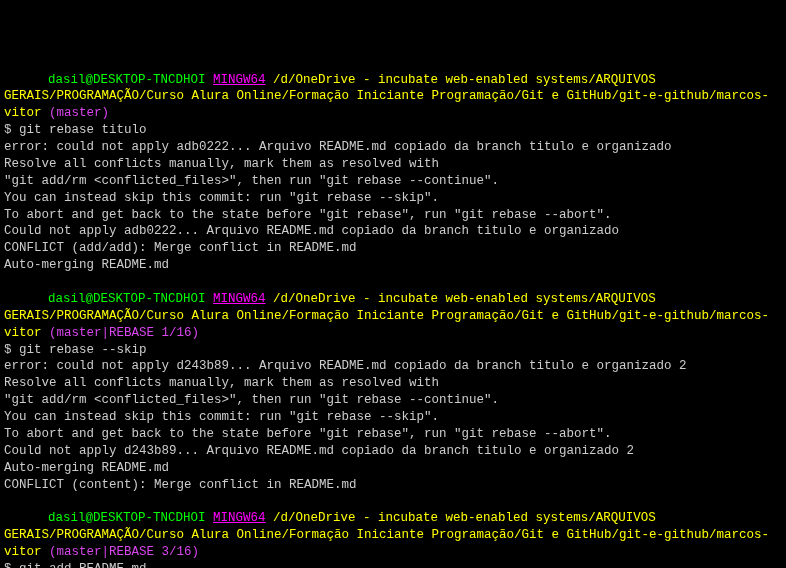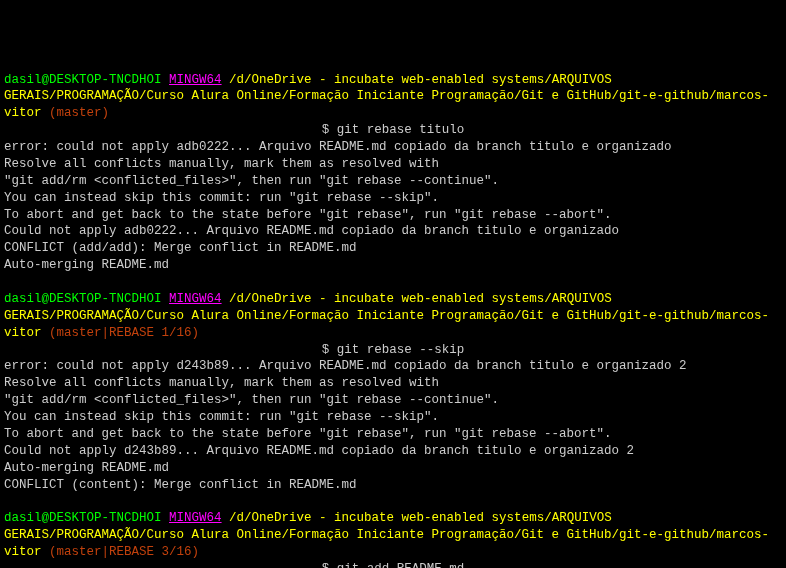--- a/index.html
+++ b/index.html
@@ -13,25 +13,25 @@
       font-size: 12.5px;
       line-height: 1.35;
       color: #cccccc;
       padding: 4px;
       width: 786px;
       height: 568px;
       overflow: hidden;
       white-space: pre-wrap;
       word-wrap: break-word;
     }
-    .user { color: #00ff00; }
+    .user { color: #00ff00; margin-left: 44px; }
     .mingw { color: #ff00ff; text-decoration: underline; }
     .path { color: #ffff00; }
-    .branch { color: #c2410c; }
-    .white { color: #ffffff; text-align: center; }
+    .branch { color: #d946ef; }
+    .white { color: #ffffff; }
     .prompt-line {
       display: block;
     }
     .output-line {
       display: block;
       color: #cccccc;
     }
     .blank-line {
       display: block;
       height: 1.35em;

